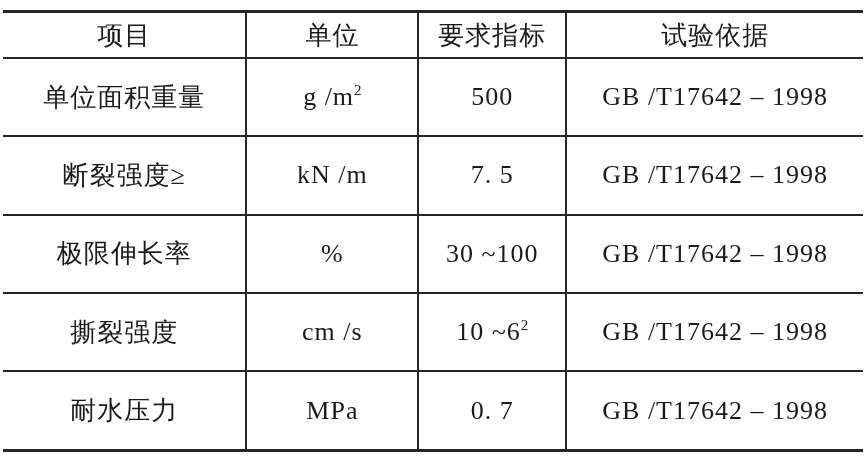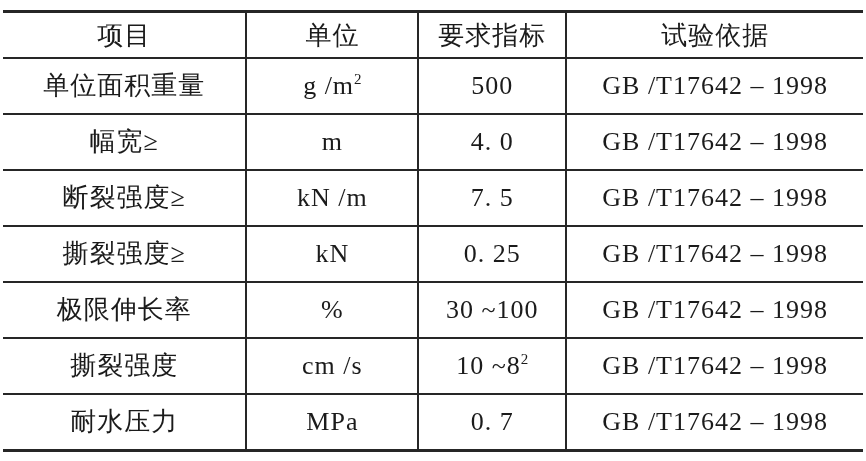--- a/index.html
+++ b/index.html
@@ -78,47 +78,35 @@
       </tr>
     </thead>
     <tbody>
       <tr>
         <td class="cjk">单位面积重量</td>
         <td><span>g /m</span><sup class="sp">2</sup></td>
         <td><span>500</span><sup class="sp"></sup></td>
         <td>GB /T17642 – 1998</td>
       </tr>
       <tr>
-        <td class="cjk">幅宽≥</td>
-        <td><span>m</span><sup class="sp"></sup></td>
-        <td><span>4. 0</span><sup class="sp"></sup></td>
-        <td>GB /T17642 – 1998</td>
-      </tr>
-      <tr>
         <td class="cjk">断裂强度≥</td>
         <td><span>kN /m</span><sup class="sp"></sup></td>
         <td><span>7. 5</span><sup class="sp"></sup></td>
-        <td>GB /T17642 – 1998</td>
-      </tr>
-      <tr>
-        <td class="cjk">撕裂强度≥</td>
-        <td><span>kN</span><sup class="sp"></sup></td>
-        <td><span>0. 25</span><sup class="sp"></sup></td>
         <td>GB /T17642 – 1998</td>
       </tr>
       <tr>
         <td class="cjk">极限伸长率</td>
         <td><span>%</span><sup class="sp"></sup></td>
         <td><span>30 ~100</span><sup class="sp"></sup></td>
         <td>GB /T17642 – 1998</td>
       </tr>
       <tr>
         <td class="cjk">撕裂强度</td>
         <td><span>cm /s</span><sup class="sp"></sup></td>
-        <td><span>10 ~8</span><sup class="sp">2</sup></td>
+        <td><span>10 ~6</span><sup class="sp">2</sup></td>
         <td>GB /T17642 – 1998</td>
       </tr>
       <tr>
         <td class="cjk">耐水压力</td>
         <td><span>MPa</span><sup class="sp"></sup></td>
         <td><span>0. 7</span><sup class="sp"></sup></td>
         <td>GB /T17642 – 1998</td>
       </tr>
     </tbody>
   </table>

